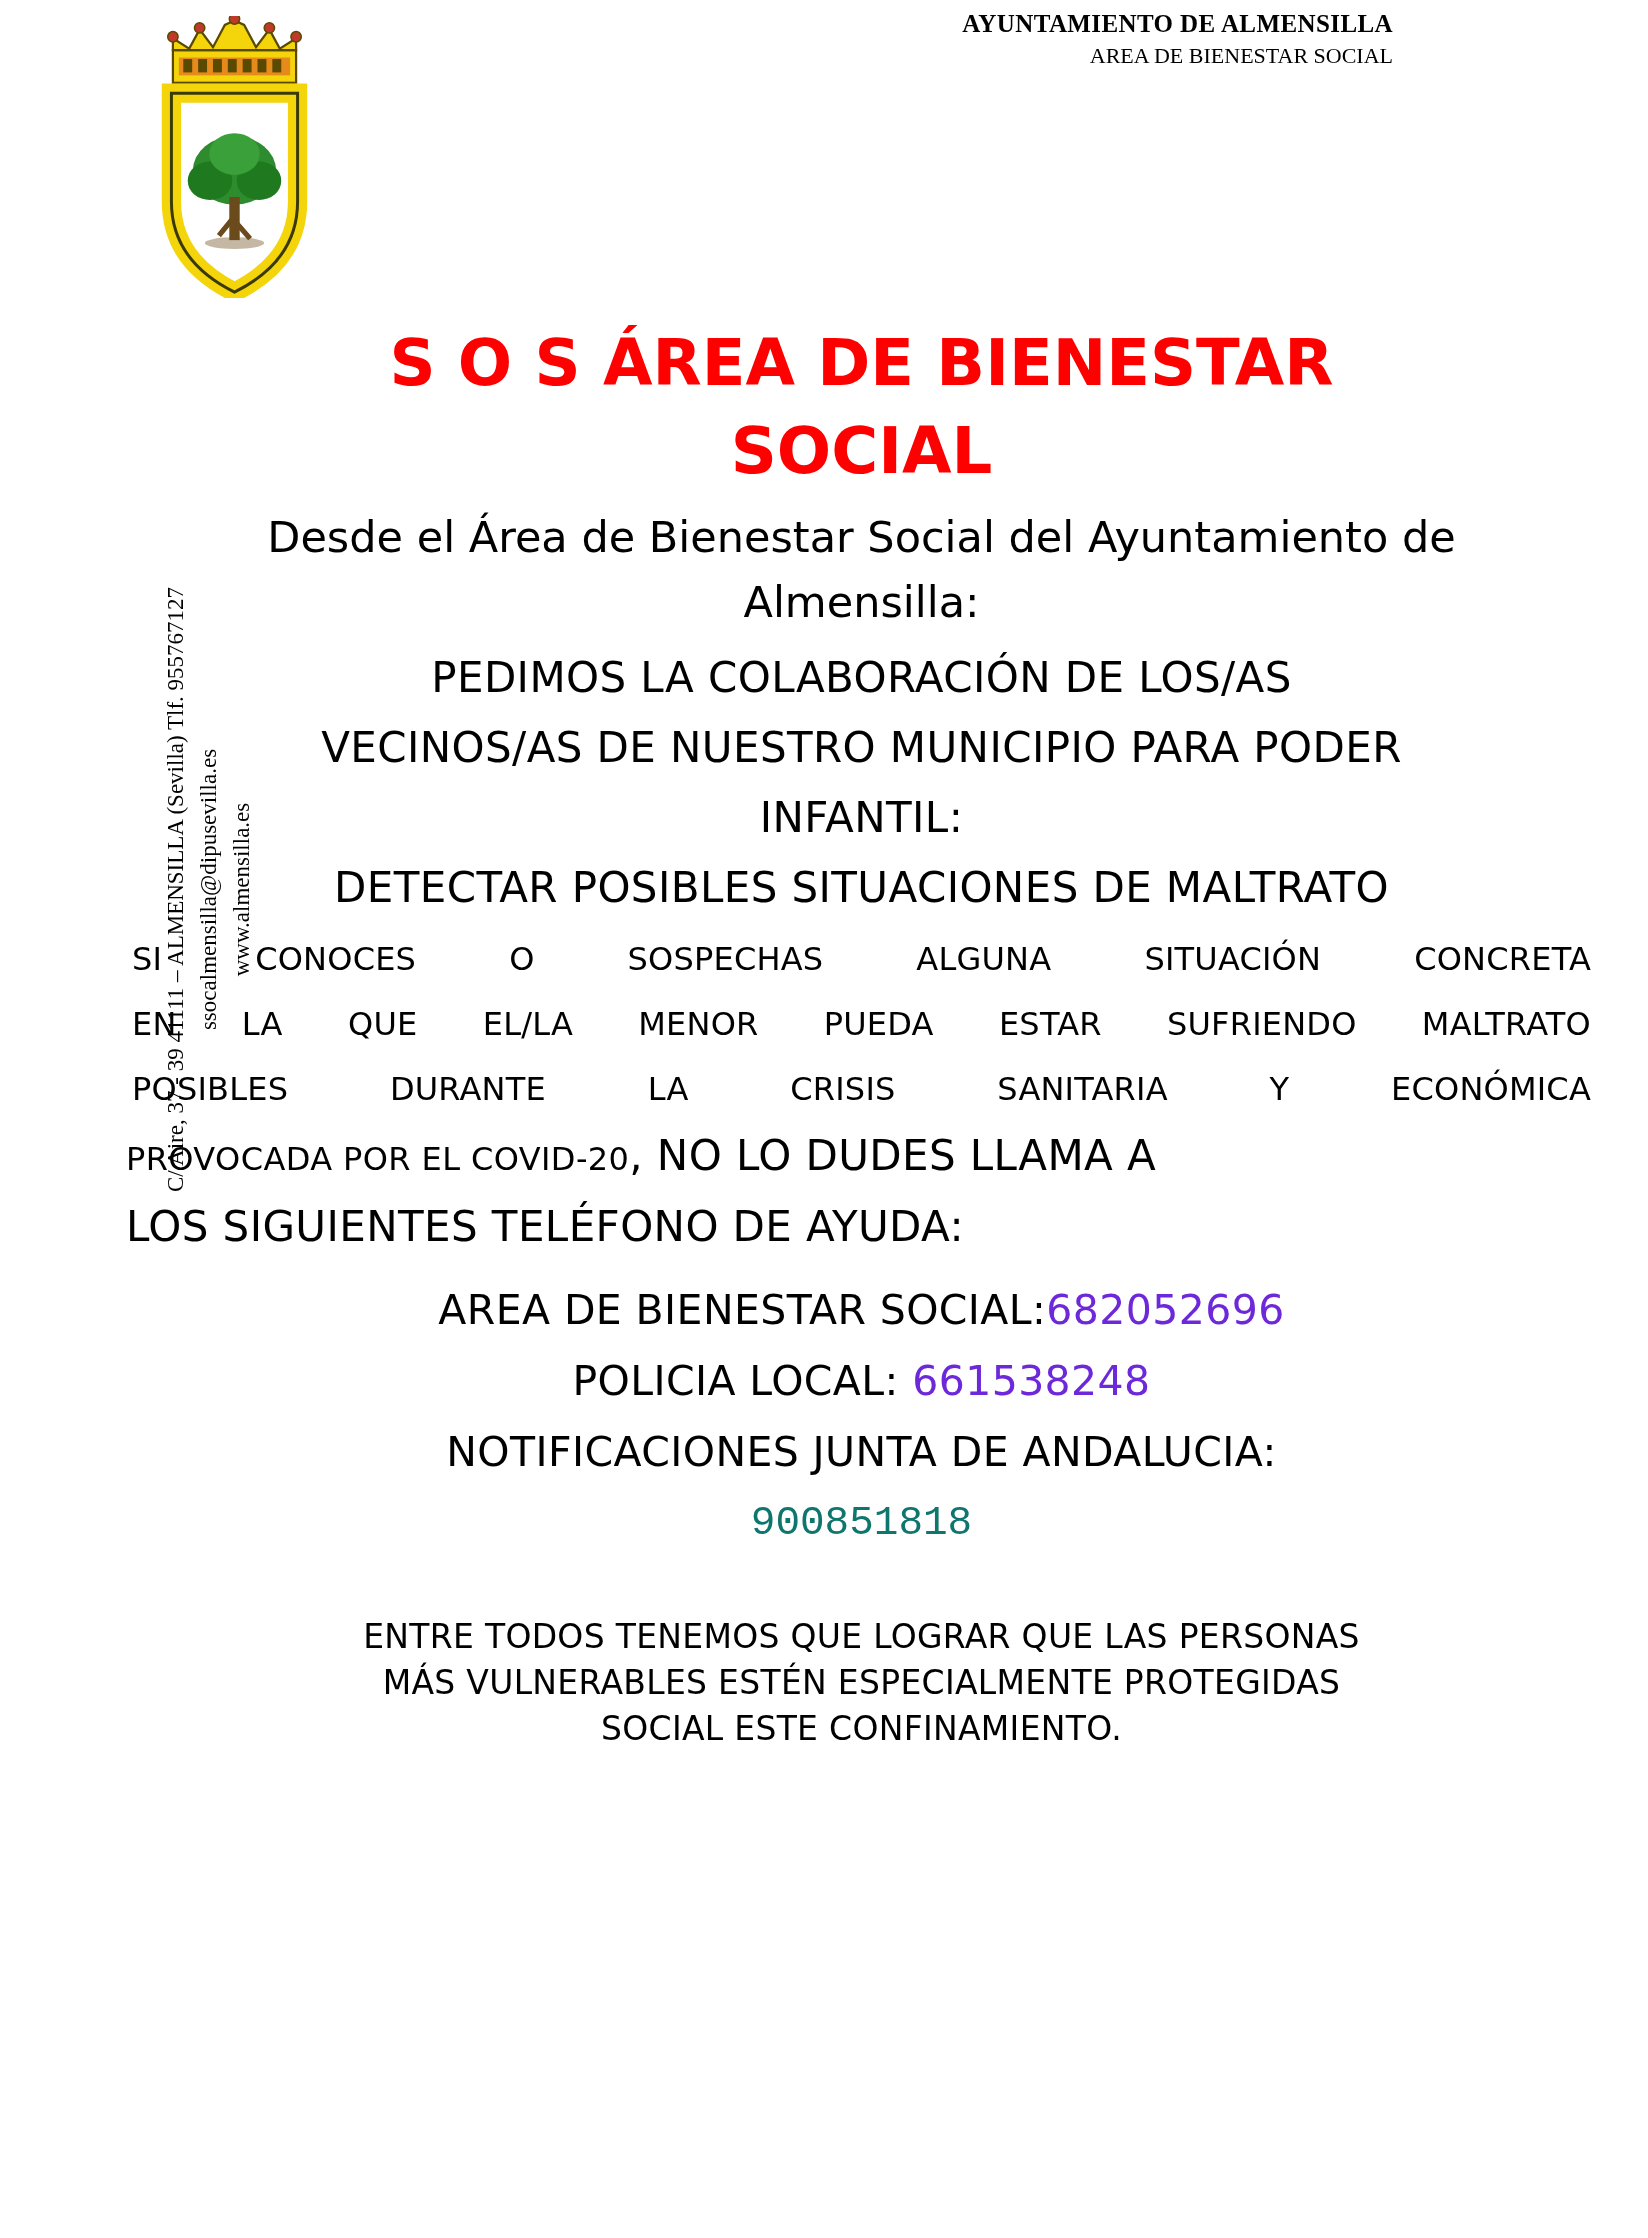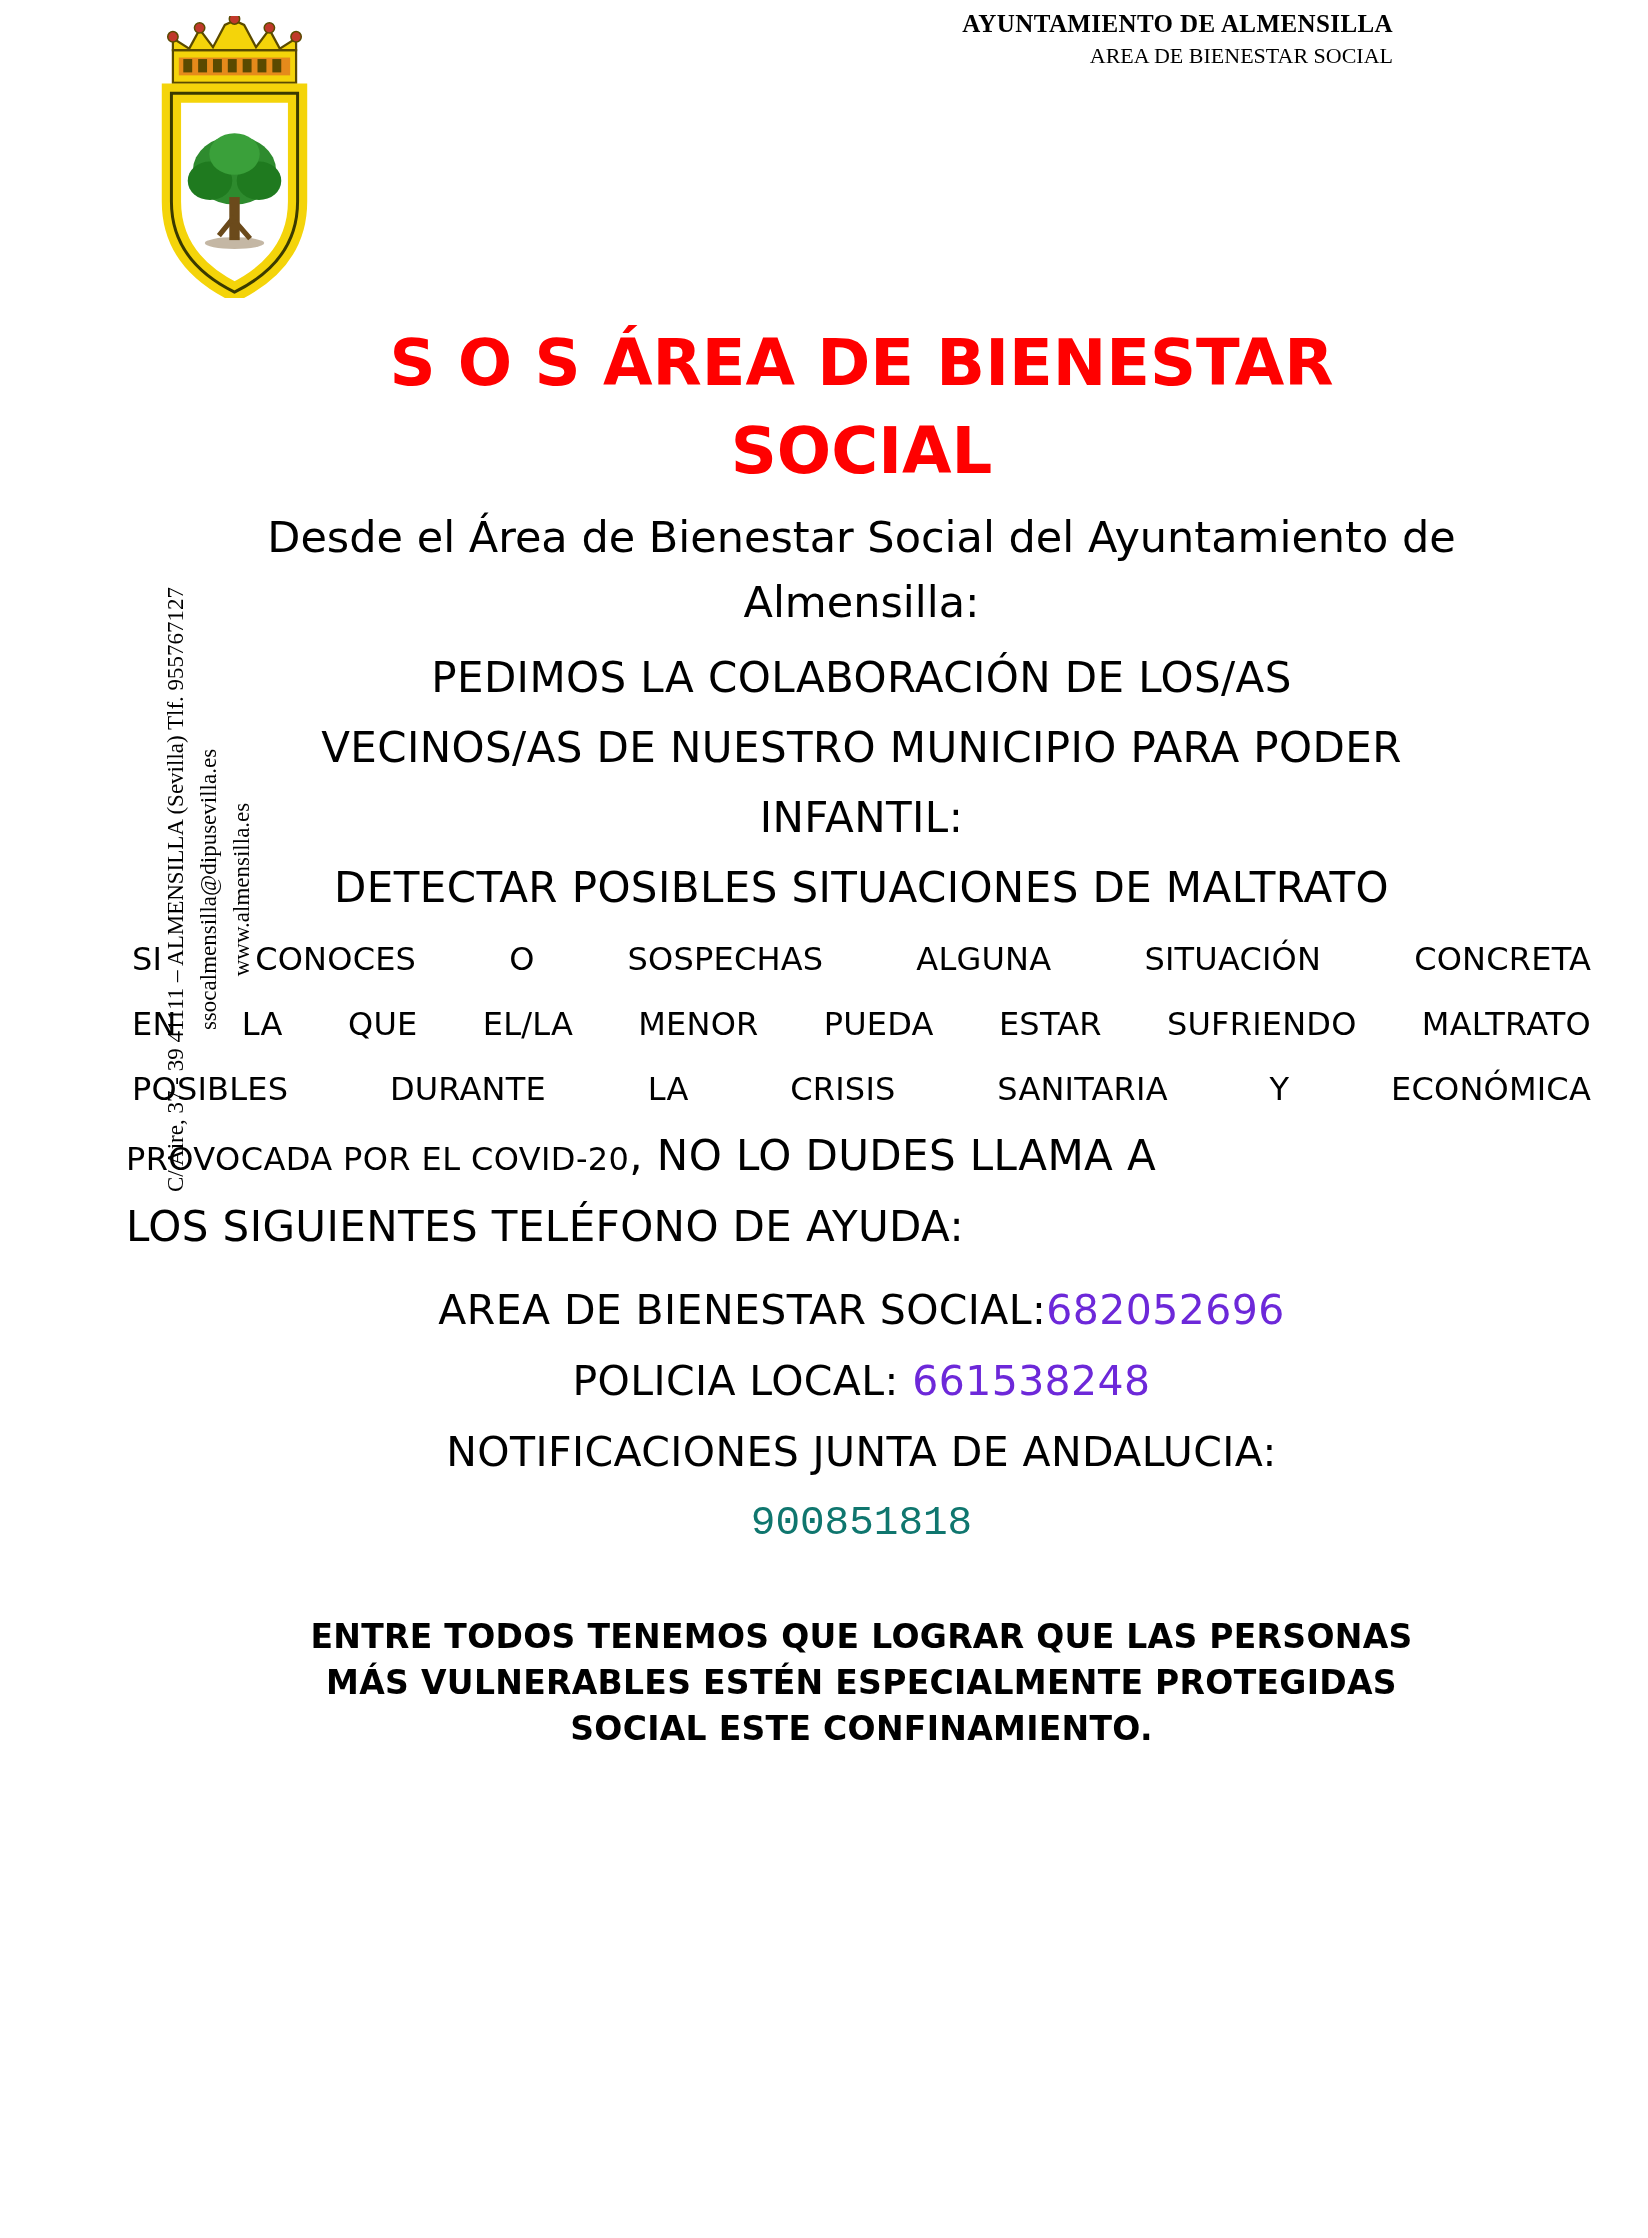--- a/index.html
+++ b/index.html
@@ -145,21 +145,21 @@
     font-family: Liberation Mono, monospace;
   }
 
   .footer-note {
     margin: 55px 0 0 0;
     font-size: 33px;
     line-height: 46px;
     text-align: center;
     letter-spacing: 0.3px;
   }
-  .footer-note div { display: block; font-weight: bold; }
+  .footer-note div { display: block; }
 </style>
 </head>
 <body>
 
 <div class="header">
   <div class="header-text">
     <div class="header-line1">AYUNTAMIENTO DE ALMENSILLA</div>
     <div class="header-line2">AREA DE BIENESTAR SOCIAL</div>
   </div>
 </div>

